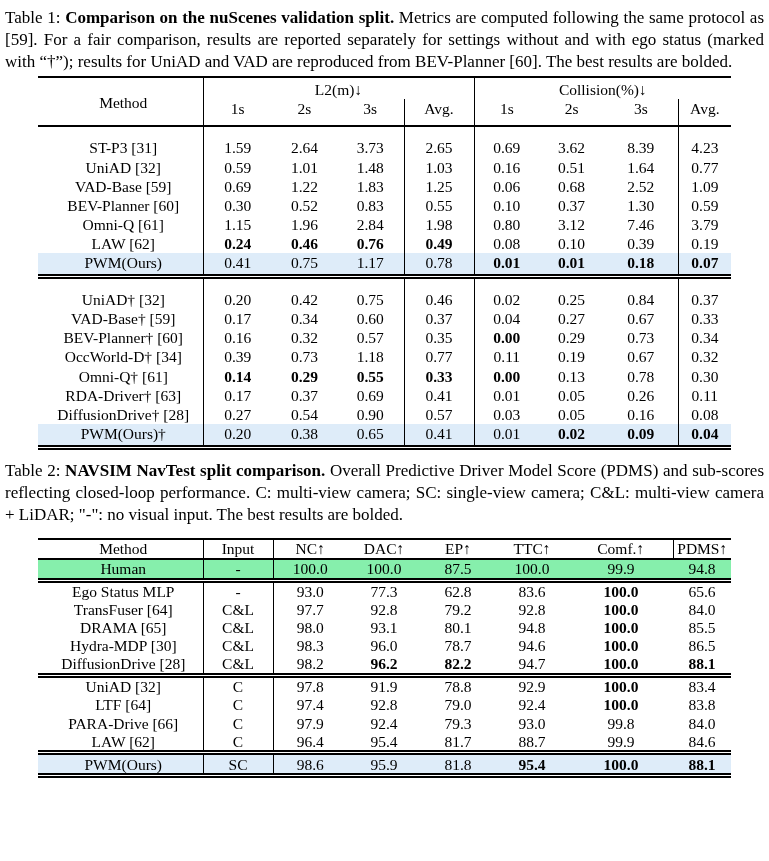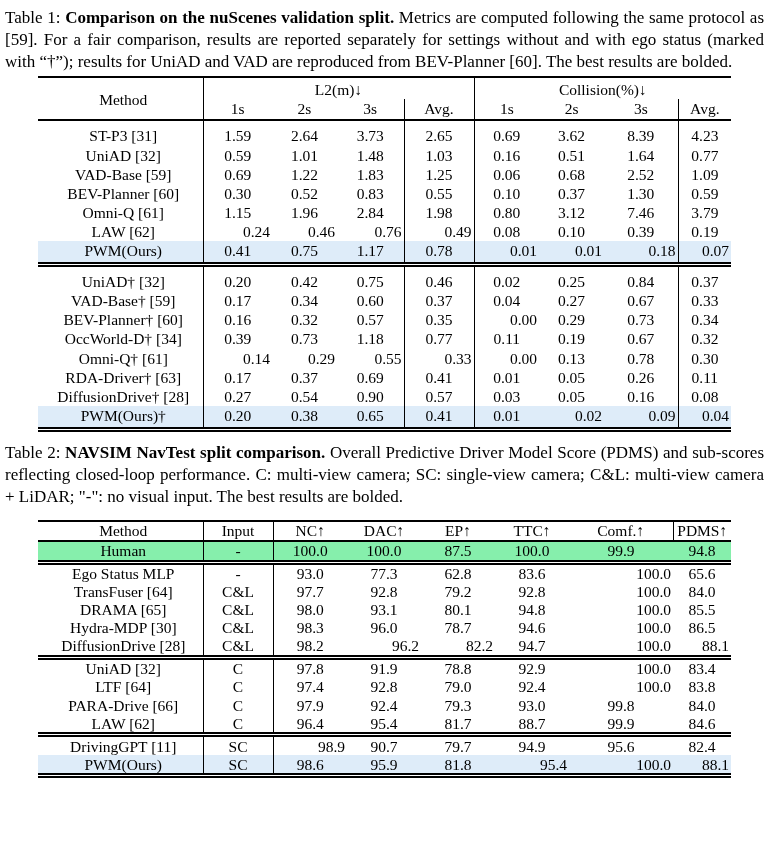--- a/index.html
+++ b/index.html
@@ -24,26 +24,26 @@
   thead { border-bottom:2px solid #000; }
   tbody + tbody { border-top:5px double #000; }
   th, td {
     font-weight:normal; font-size:15.5px; line-height:1.1;
     padding:1px 2px; text-align:center; vertical-align:middle;
     white-space:nowrap; overflow:hidden;
   }
   #table2 th, #table2 td { padding-top:0.5px; padding-bottom:0.5px; }
   .method { text-align:center; padding-left:8px; }
   .bl { border-left:1px solid #000; }
-  .b { font-weight:normal;text-align:right; }
+  .b { font-weight:bold; }
   tr.blue td { background:#deecf9; }
   tr.gray td { background:#86efac; }
   thead tr:first-child th { padding-top:3px; }
-  thead tr:last-child th { padding-bottom:2px; }
-  tbody tr:first-child td { padding-top:6px; }
+  thead tr:last-child th { padding-bottom:8px; }
+  tbody tr:first-child td { padding-top:12px; }
   tbody tr:last-child td { padding-bottom:3.5px;margin-top:20px; }
 </style>
 </head>
 <body>
 
 <div class="page">
 
   <p class="caption"><span>Table 1: </span><b>Comparison on the nuScenes validation split.</b><span> Metrics are computed following the same protocol as [59]. For a fair comparison, results are reported separately for settings without and with ego status (marked with “†”); results for UniAD and VAD are reproduced from BEV-Planner [60]. The best results are bolded.</span></p>
 
   <div class="tbl-wrap" id="t1-wrap">
@@ -374,30 +374,20 @@
             <td class="bl">C</td>
             <td class="bl">96.4</td>
             <td>95.4</td>
             <td>81.7</td>
             <td>88.7</td>
             <td>99.9</td>
             <td>84.6</td>
           </tr>
         </tbody>
         <tbody>
-          <tr>
-            <td class="method">DrivingGPT [11]</td>
-            <td class="bl">SC</td>
-            <td class="bl b">98.9</td>
-            <td>90.7</td>
-            <td>79.7</td>
-            <td>94.9</td>
-            <td>95.6</td>
-            <td>82.4</td>
-          </tr>
           <tr class="blue">
             <td class="method">PWM(Ours)</td>
             <td class="bl">SC</td>
             <td class="bl">98.6</td>
             <td>95.9</td>
             <td>81.8</td>
             <td class="b">95.4</td>
             <td class="b">100.0</td>
             <td class="b">88.1</td>
           </tr>

